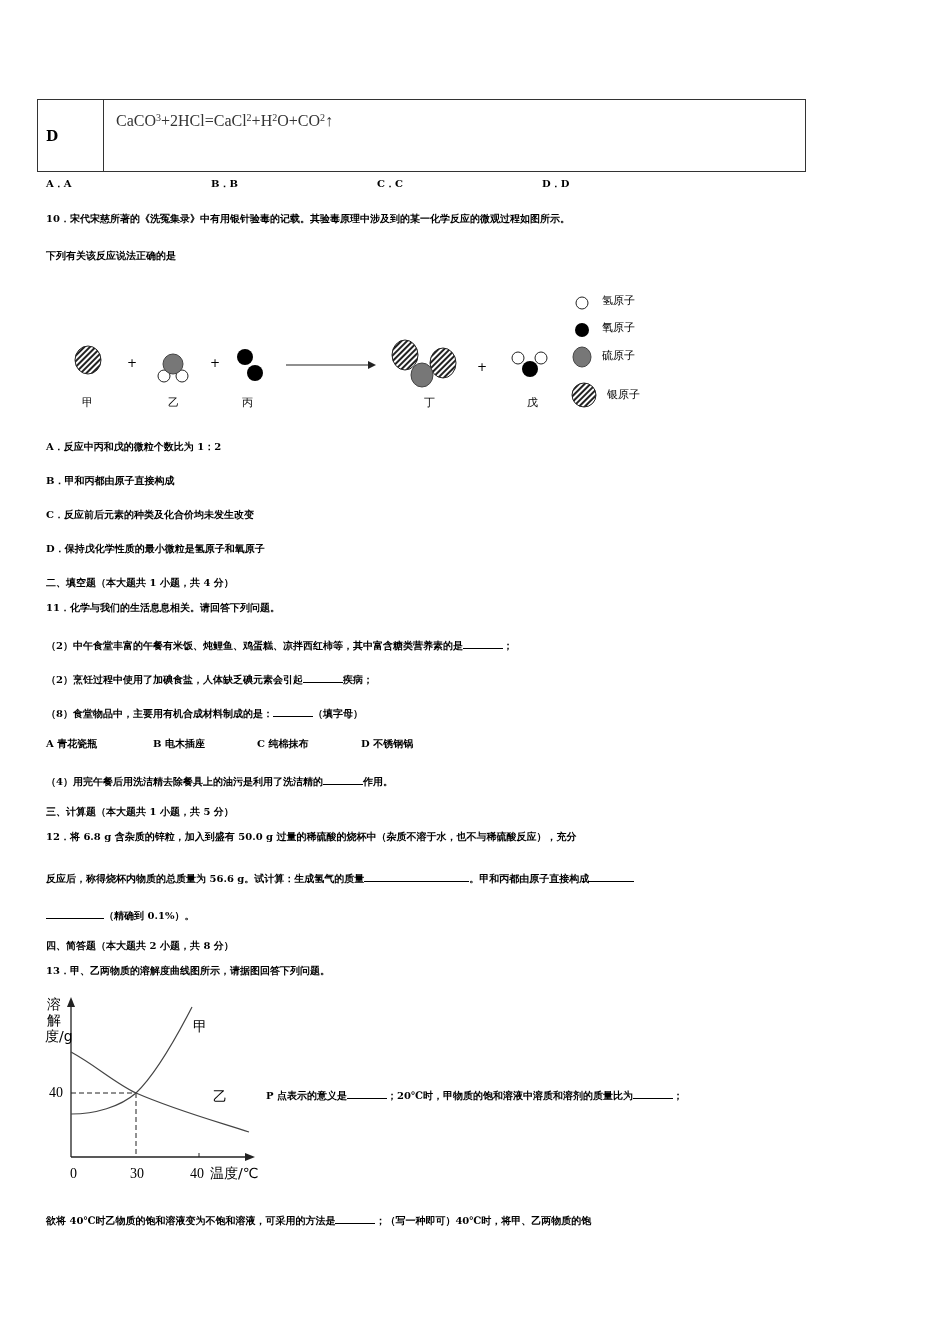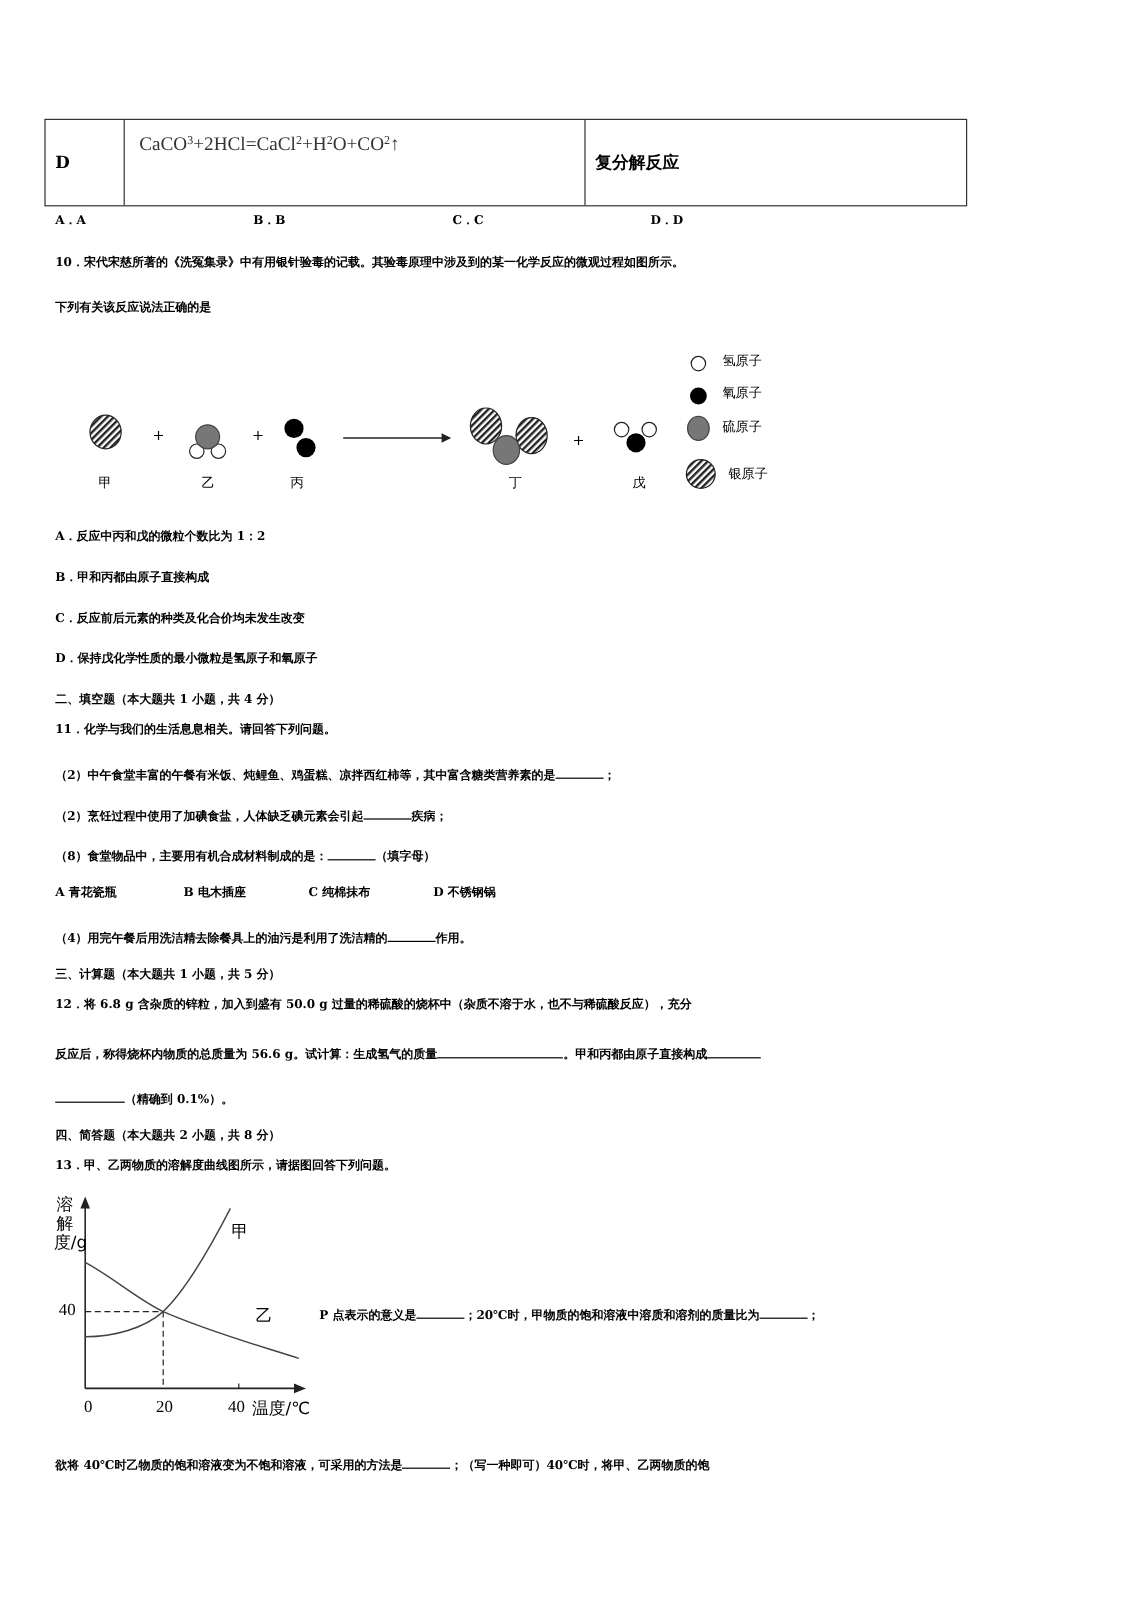--- a/index.html
+++ b/index.html
@@ -26,21 +26,20 @@
     <span>CaCO</span>
       <sub>3</sub>
       <span>+2HCl=CaCl</span>
       <sub>2</sub>
       <span>+H</span>
       <sub>2</sub>
       <span>O+CO</span>
       <sub>2</sub>
       <span> ↑</span>
   </div>
-  <div class="c" style="width:172px;">复分解反应</div>
 </div>
 
 <div class="abs line" style="left:46px; top:177px;">A．A</div>
 <div class="abs line" style="left:211px; top:177px;">B．B</div>
 <div class="abs line" style="left:377px; top:177px;">C．C</div>
 <div class="abs line" style="left:542px; top:177px;">D．D</div>
 
 <div class="abs line" style="left:46px; top:212px;">10．宋代宋慈所著的《洗冤集录》中有用银针验毒的记载。其验毒原理中涉及到的某一化学反应的微观过程如图所示。</div>
 <div class="abs line" style="left:46px; top:249px;">下列有关该反应说法正确的是</div>
 
@@ -157,21 +156,21 @@
   <line x1="36" y1="98" x2="101" y2="98" stroke="#222" stroke-dasharray="5,3"></line>
   <line x1="101" y1="98" x2="101" y2="162" stroke="#222" stroke-dasharray="5,3"></line>
 
   <path d="M36,119 C60,119 85,112 101,98 C120,80 140,45 157,12" fill="none" stroke="#444" stroke-width="1.2"></path>
 
   <path d="M36,57 C60,70 80,88 101,98 C140,115 180,126 214,137" fill="none" stroke="#444" stroke-width="1.2"></path>
 </svg>
 <div class="abs chart-label" style="left:45px; top:996px; width:18px; white-space:normal; line-height:16px; text-align:center;">溶解度/g</div>
 <div class="abs chart-label" style="left:49px; top:1085px; font-family:'Liberation Serif', serif;">40</div>
 <div class="abs chart-label" style="left:70px; top:1166px; font-family:'Liberation Serif', serif;">0</div>
-<div class="abs chart-label" style="left:130px; top:1166px; font-family:'Liberation Serif', serif;">20</div>
+<div class="abs chart-label" style="left:130px; top:1166px; font-family:'Liberation Serif', serif;">30</div>
 <div class="abs chart-label" style="left:190px; top:1166px; font-family:'Liberation Serif', serif;">40</div>
 <div class="abs chart-label" style="left:210px; top:1165px;">温度/℃</div>
 <div class="abs chart-label" style="left:193px; top:1018px;">甲</div>
 <div class="abs chart-label" style="left:213px; top:1088px;">乙</div>
 
 <div class="abs line" style="left:266px; top:1085px;">
   <span>P 点表示的意义是</span><span class="blank" style="width:40px;"></span><span>；20℃时，甲物质的饱和溶液中溶质和溶剂的质量比为</span><span class="blank" style="width:40px;"></span><span>；</span>
 </div>
 
 <div class="abs line" style="left:46px; top:1210px;">

